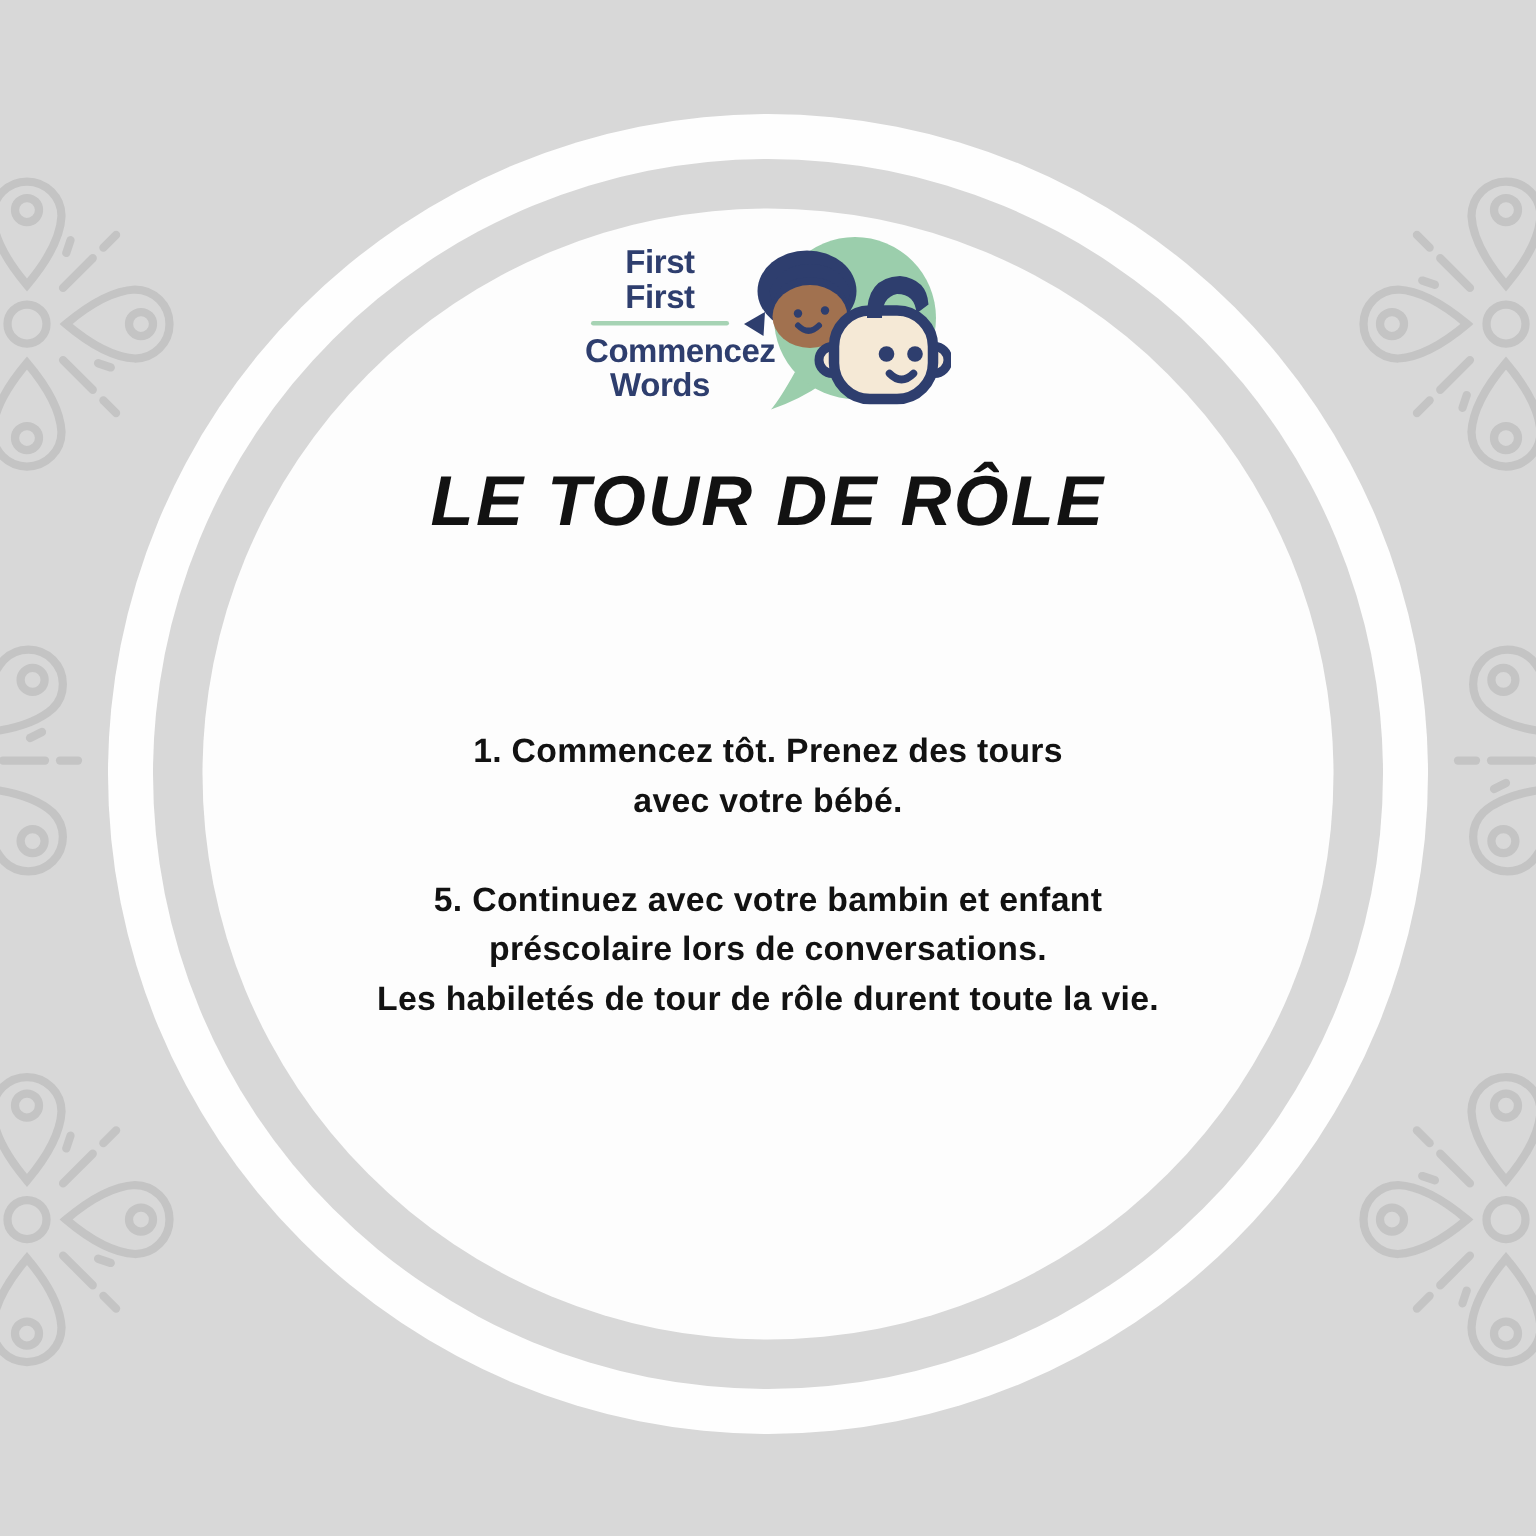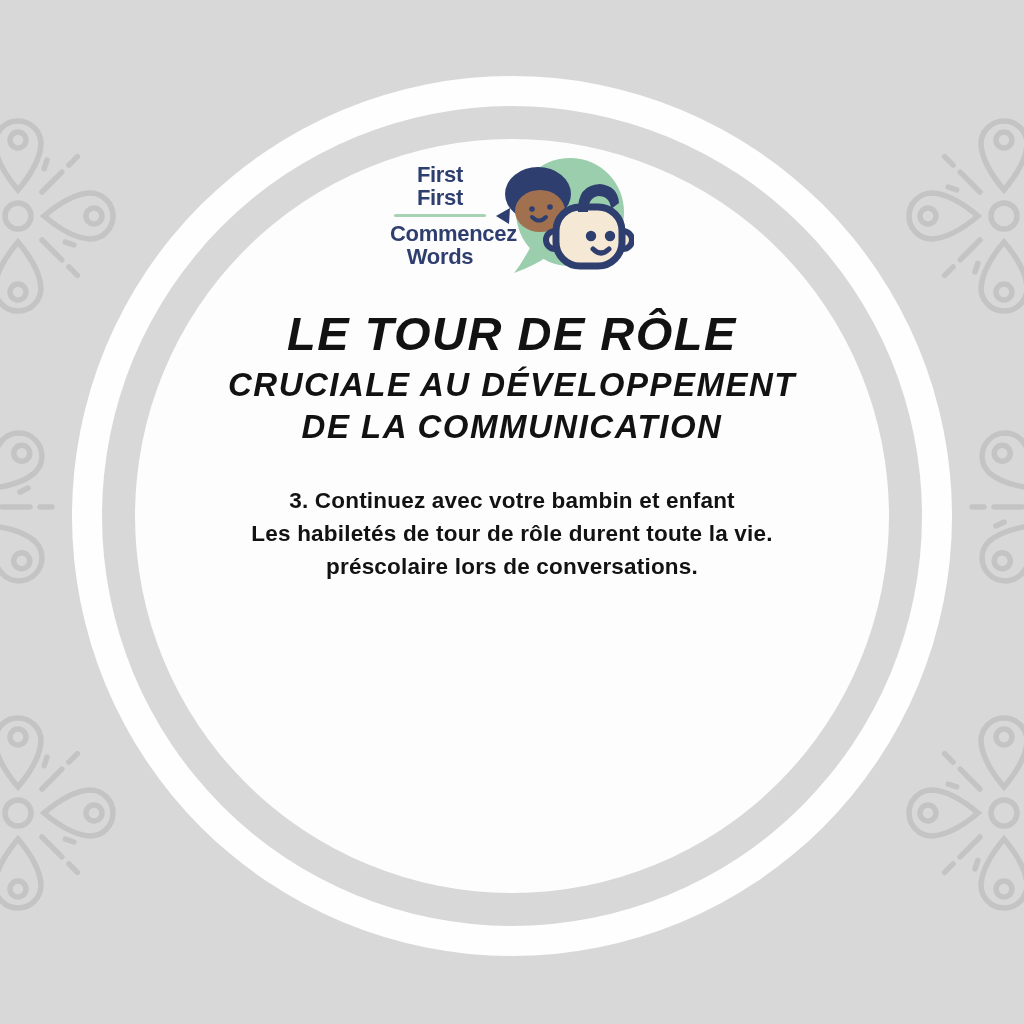--- a/index.html
+++ b/index.html
@@ -202,26 +202,26 @@
         <rect x="62" y="51" width="66" height="59" rx="24" fill="#f5e9d6" stroke="#2e3e6e" stroke-width="7"></rect>
         <path d="M 84 56 Q 83 29 106 28 Q 124 30 125 47 L 117 53 Q 116 40 104 40 Q 94 42 94 56 Z" fill="#2e3e6e"></path>
         <circle cx="97" cy="80" r="5.2" fill="#2e3e6e"></circle>
         <circle cx="116" cy="80" r="5.2" fill="#2e3e6e"></circle>
         <path d="M 99 93 Q 107 101 115 93" fill="none" stroke="#2e3e6e" stroke-width="5" stroke-linecap="round"></path>
       </g>
     </svg>
   </div>
 
   <div class="page-title">LE TOUR DE RÔLE</div>
-  <div class="page-subtitle">
-    <div>CRUCIALE AU DÉVELOPPEMENT</div>
-    <div>DE LA COMMUNICATION</div>
-  </div>
 
   <div class="tips">
     <div class="tip">
-      <div>3. Continuez avec votre bambin et enfant</div>
+      <div>1. Commencez tôt. Prenez des tours</div>
+      <div>avec votre bébé.</div>
+    </div>
+    <div class="tip">
+      <div>5. Continuez avec votre bambin et enfant</div>
+      <div>préscolaire lors de conversations.</div>
       <div>Les habiletés de tour de rôle durent toute la vie.</div>
-      <div>préscolaire lors de conversations.</div>
     </div>
   </div>
 
 </div>
 
 </body></html>

